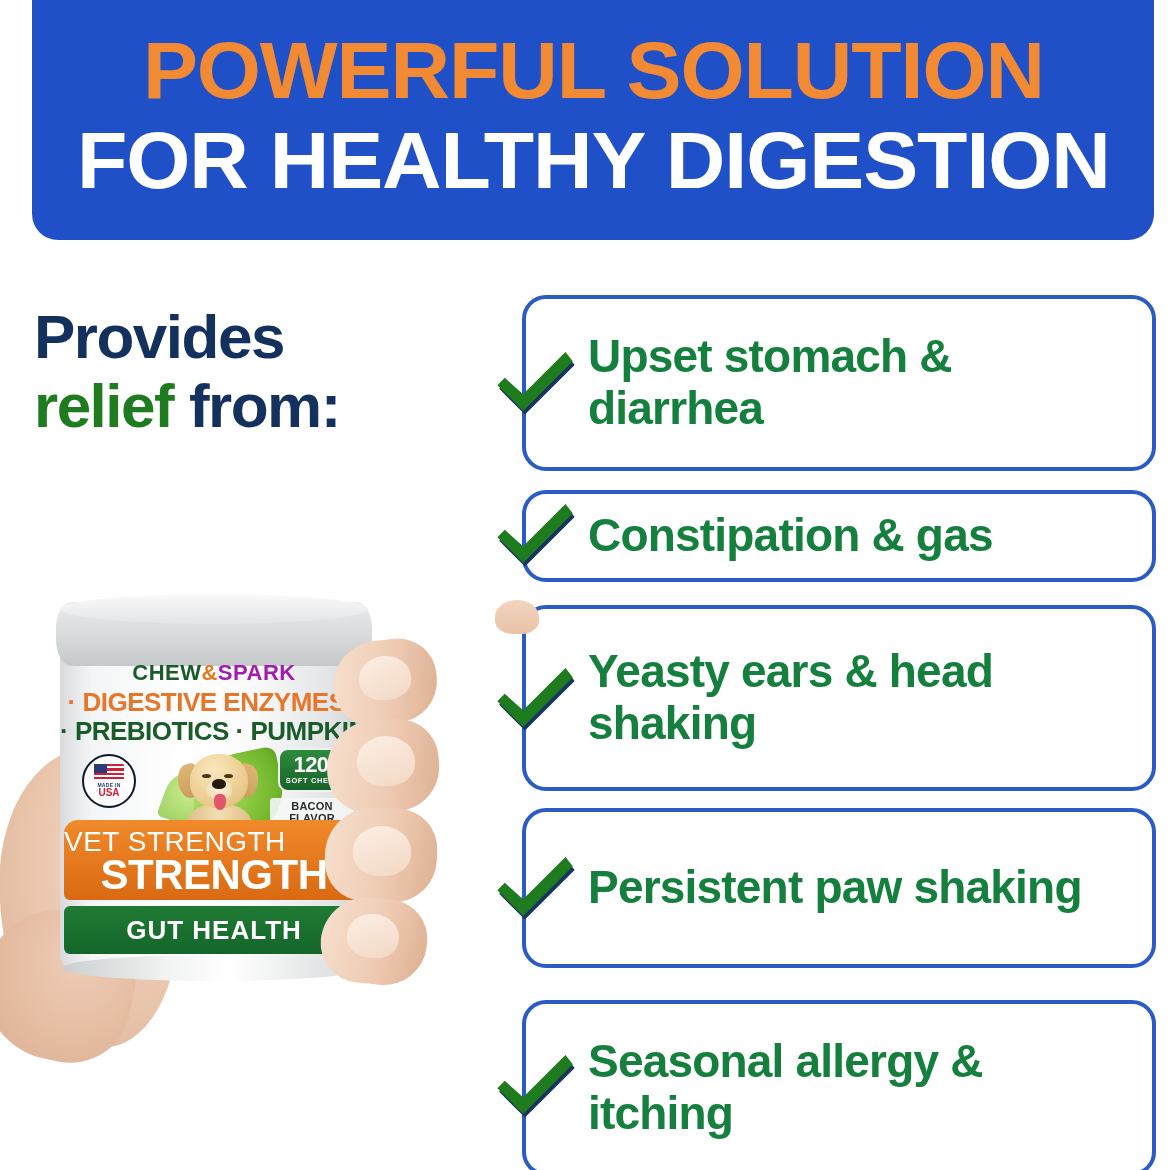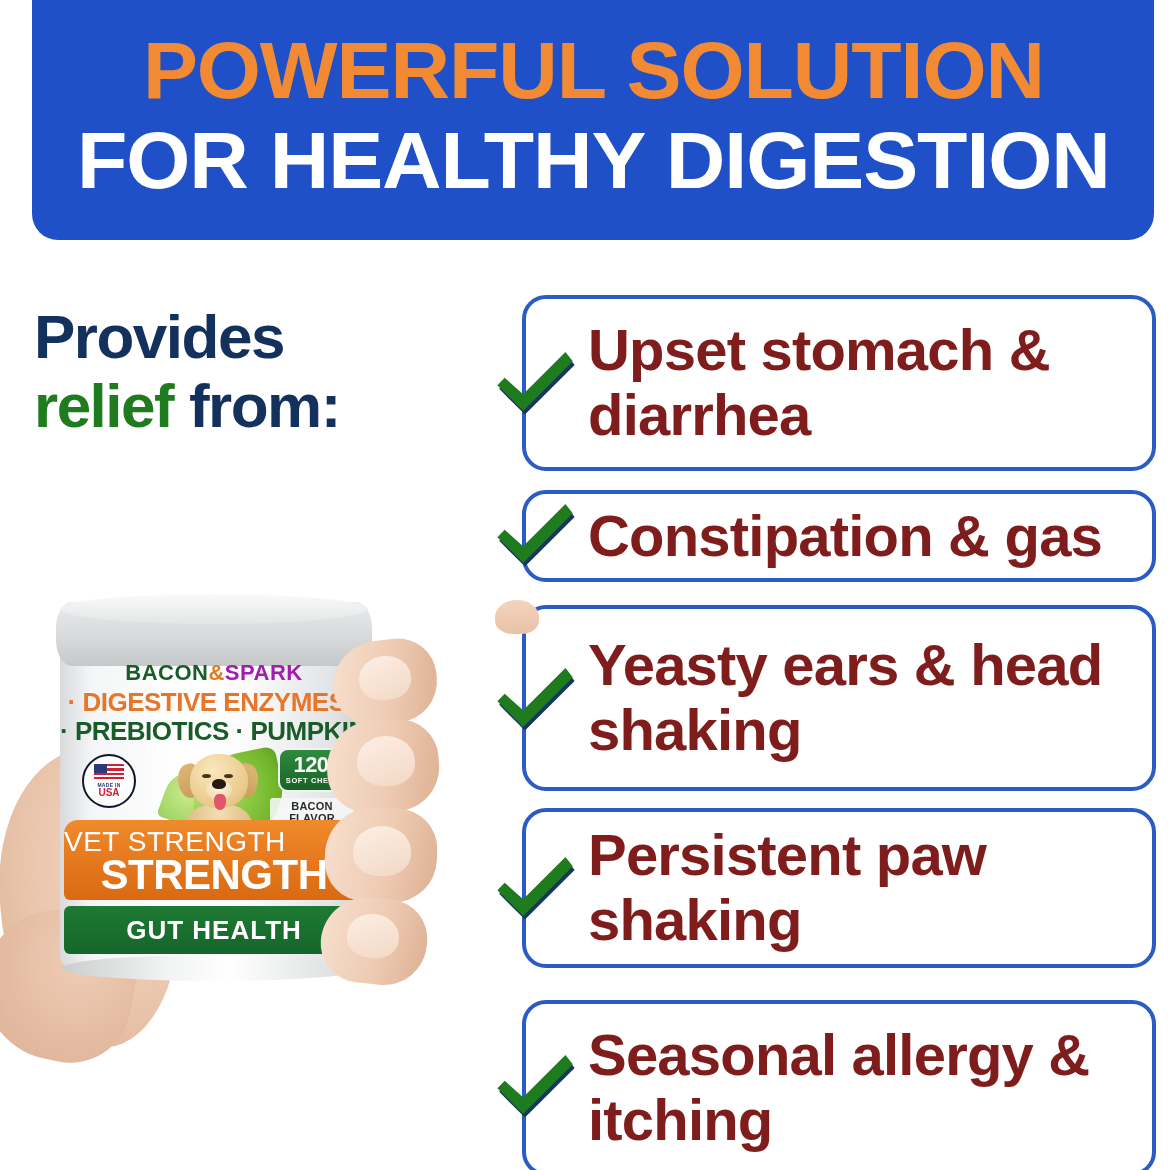--- a/index.html
+++ b/index.html
@@ -39,21 +39,21 @@
 
   
   .cards{position:absolute;left:0;top:0;width:1172px;height:1170px;}
   .card{
     position:absolute;left:522px;width:634px;
     border:4px solid #2B5BC4;border-radius:24px;background:#fff;
     box-sizing:border-box;
     display:flex;align-items:center;
   }
   .card-text{
-    color:#7f1d1d;font-size:58px;font-weight:bold;line-height:1.12;
+    color:#15803d;font-size:46px;font-weight:bold;line-height:1.12;
     letter-spacing:-0.8px;padding-left:62px;padding-right:18px;
   }
   .check{
     position:absolute;left:-36px;width:92px;height:92px;pointer-events:none;
   }
 
   
   .product{position:absolute;left:0px;top:580px;width:470px;height:590px;}
 
   .hand{position:absolute;left:0;top:0;width:470px;height:590px;}
@@ -297,21 +297,21 @@
 
     <div class="jar">
       <div class="jar-body">
         <div class="jar-bottom"></div>
       </div>
       <div class="lid">
         <div class="lid-top"></div>
       </div>
 
       <div class="brand">
-        <span class="b1">BACON</span><span class="amp">&amp;</span><span class="b2">SPARK</span>
+        <span class="b1">CHEW</span><span class="amp">&amp;</span><span class="b2">SPARK</span>
       </div>
 
       <div class="ing1">· DIGESTIVE ENZYMES ·</div>
       <div class="ing2">· PREBIOTICS · PUMPKIN ·</div>
 
       <div class="usa-badge">
         <div class="usa-flag">
           <div class="stripes"></div>
           <div class="canton"></div>
         </div>

